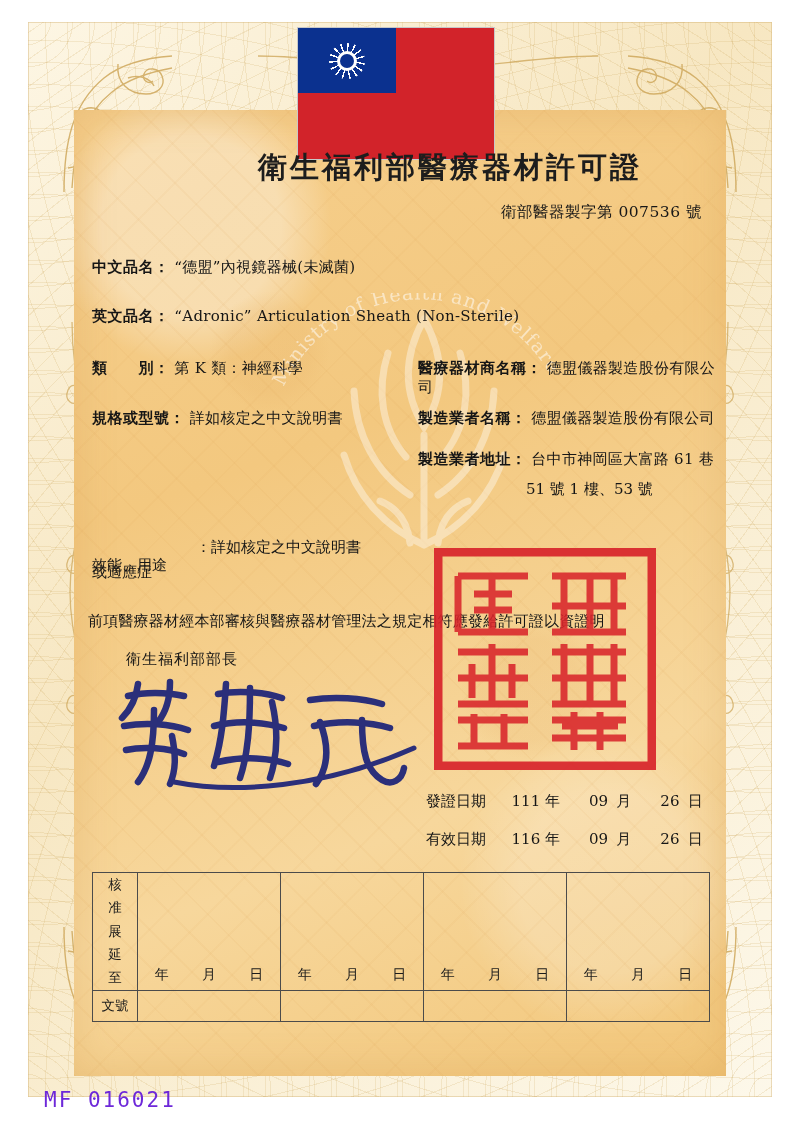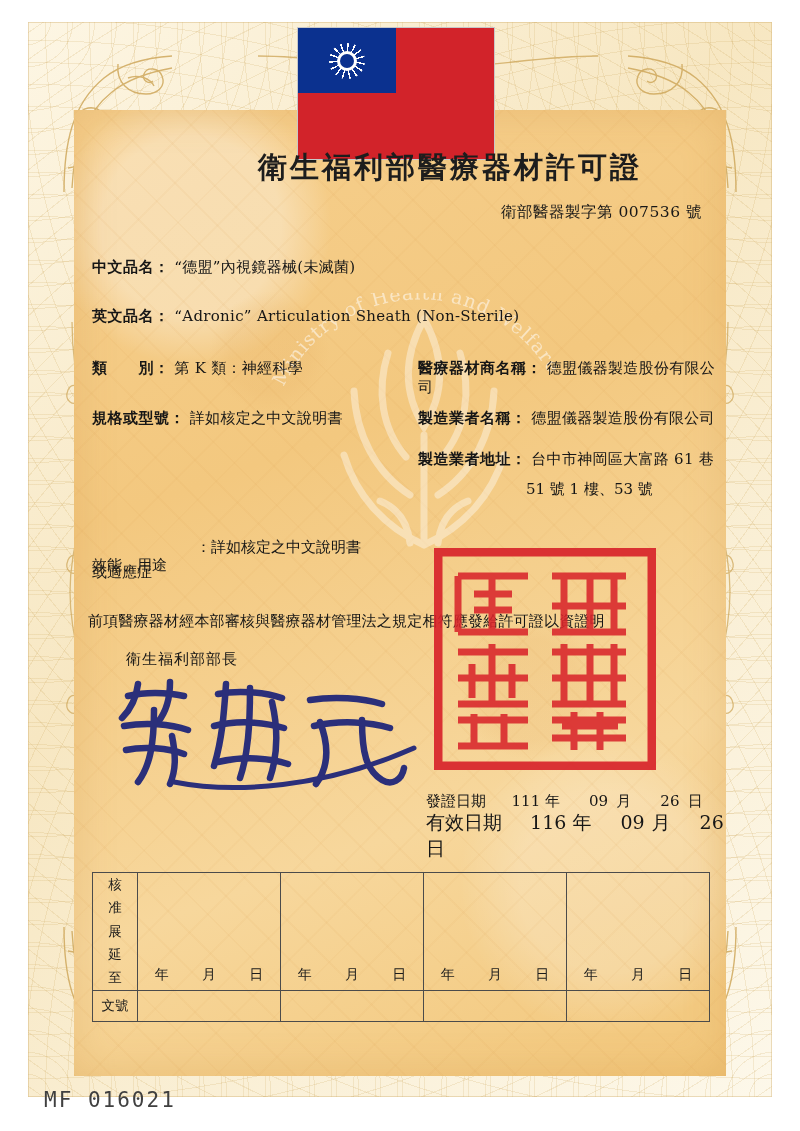--- a/index.html
+++ b/index.html
@@ -228,21 +228,21 @@
   
   #seal {
     position: absolute;
     left: 360px; top: 438px;
     width: 222px; height: 222px;
     z-index: 7;
     opacity: .92;
   }
 
   .r-issue  { left: 352px; top: 682px; font-size: 15px; }
-  .r-expiry { left: 352px; top: 700px; font-size: 19px; }
+  .r-expiry { left: 352px; top: 720px; font-size: 15px; }
   .date-seg { display: inline-block; }
   .date-num { display: inline-block; min-width: 26px; text-align: center; }
   .date-gap { display: inline-block; width: 16px; }
 
   
   #renew-table {
     position: absolute;
     left: 18px; top: 762px;
     width: 616px; height: 148px;
     border: 1.3px solid #4b4b4b;
@@ -289,21 +289,21 @@
     flex: 0 0 30px;
     border-top: 1.3px solid #4b4b4b;
   }
 
   
   #doc-id {
     position: absolute;
     left: 44px; top: 1088px;
     font-size: 21px;
     letter-spacing: 2px;
-    color: #404040;
+    color: #6d28d9;
     font-family: "DejaVu Sans Mono", monospace;
     z-index: 9;
   }
 </style>
 </head>
 <body>
 
 <div id="cert-page">
 
   <div id="ornament-frame">

